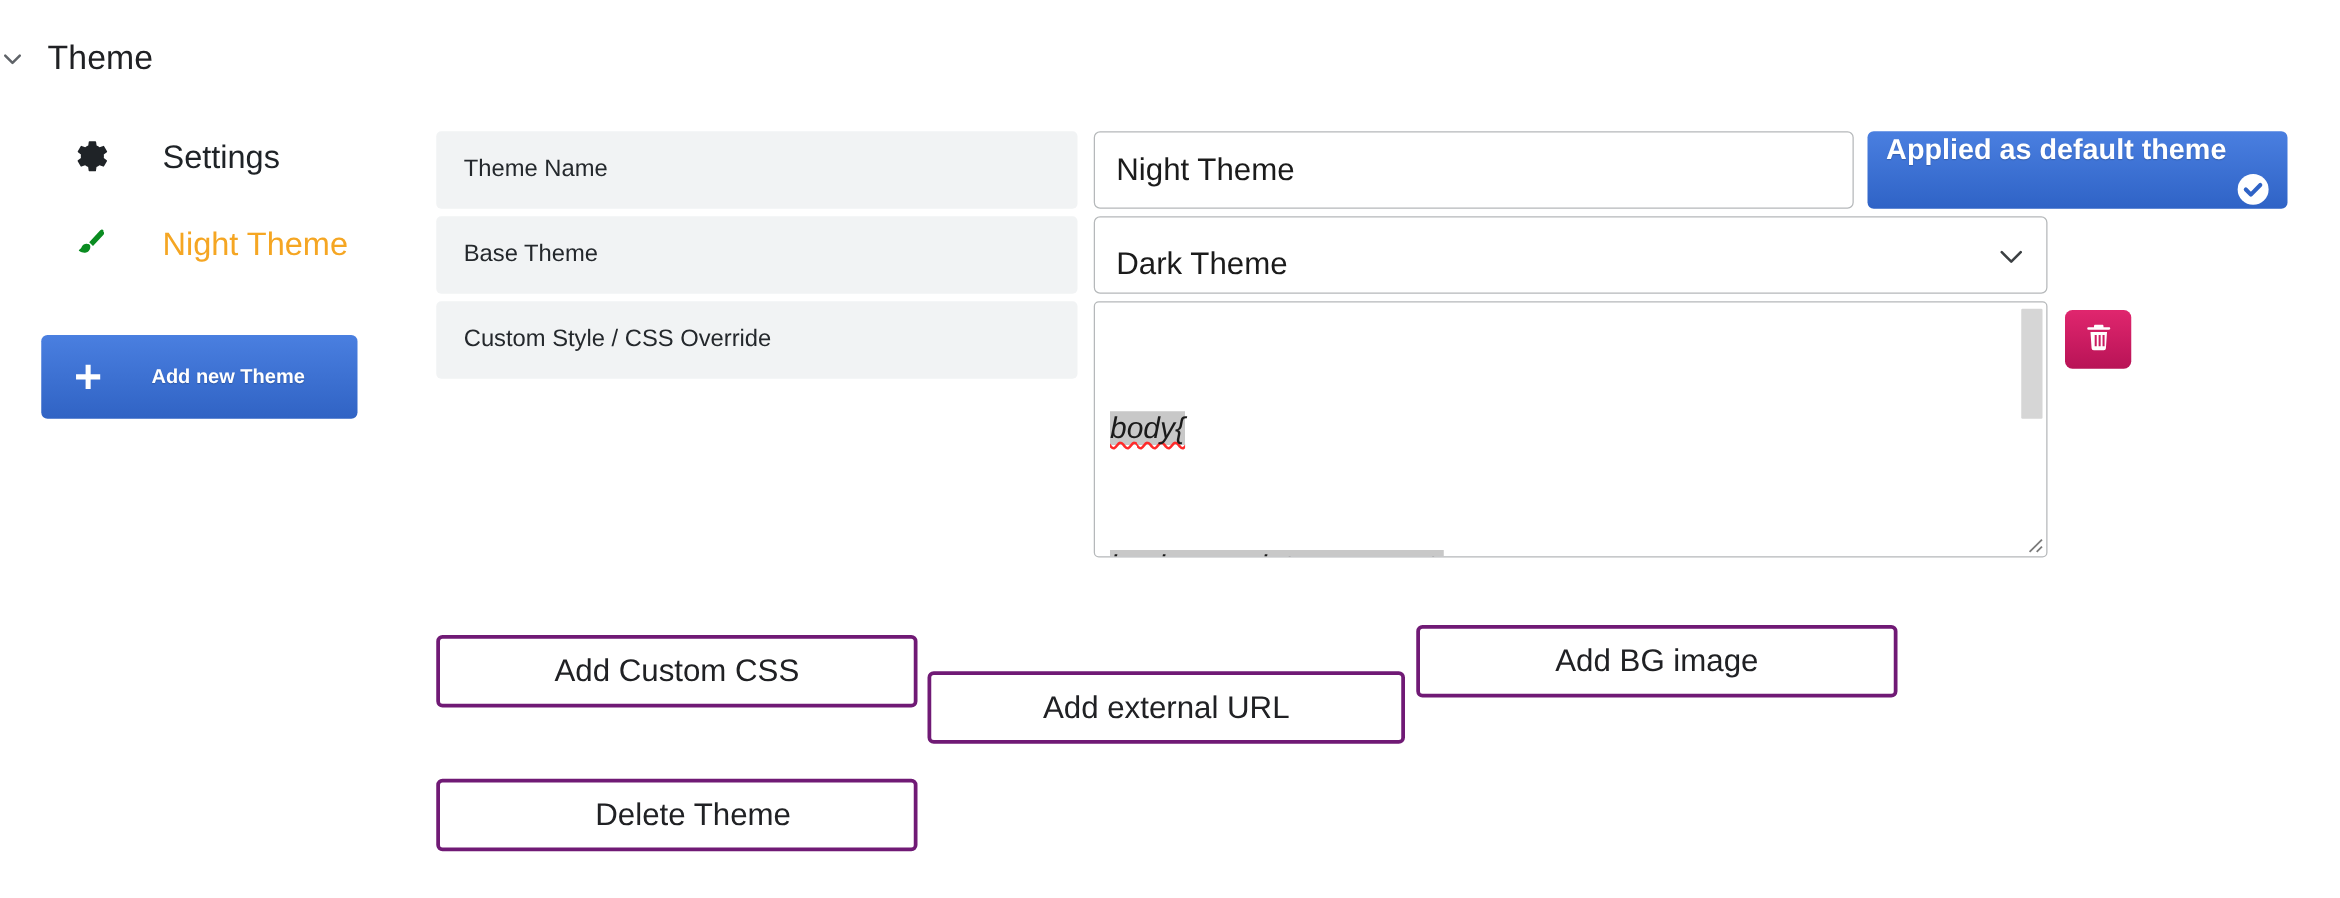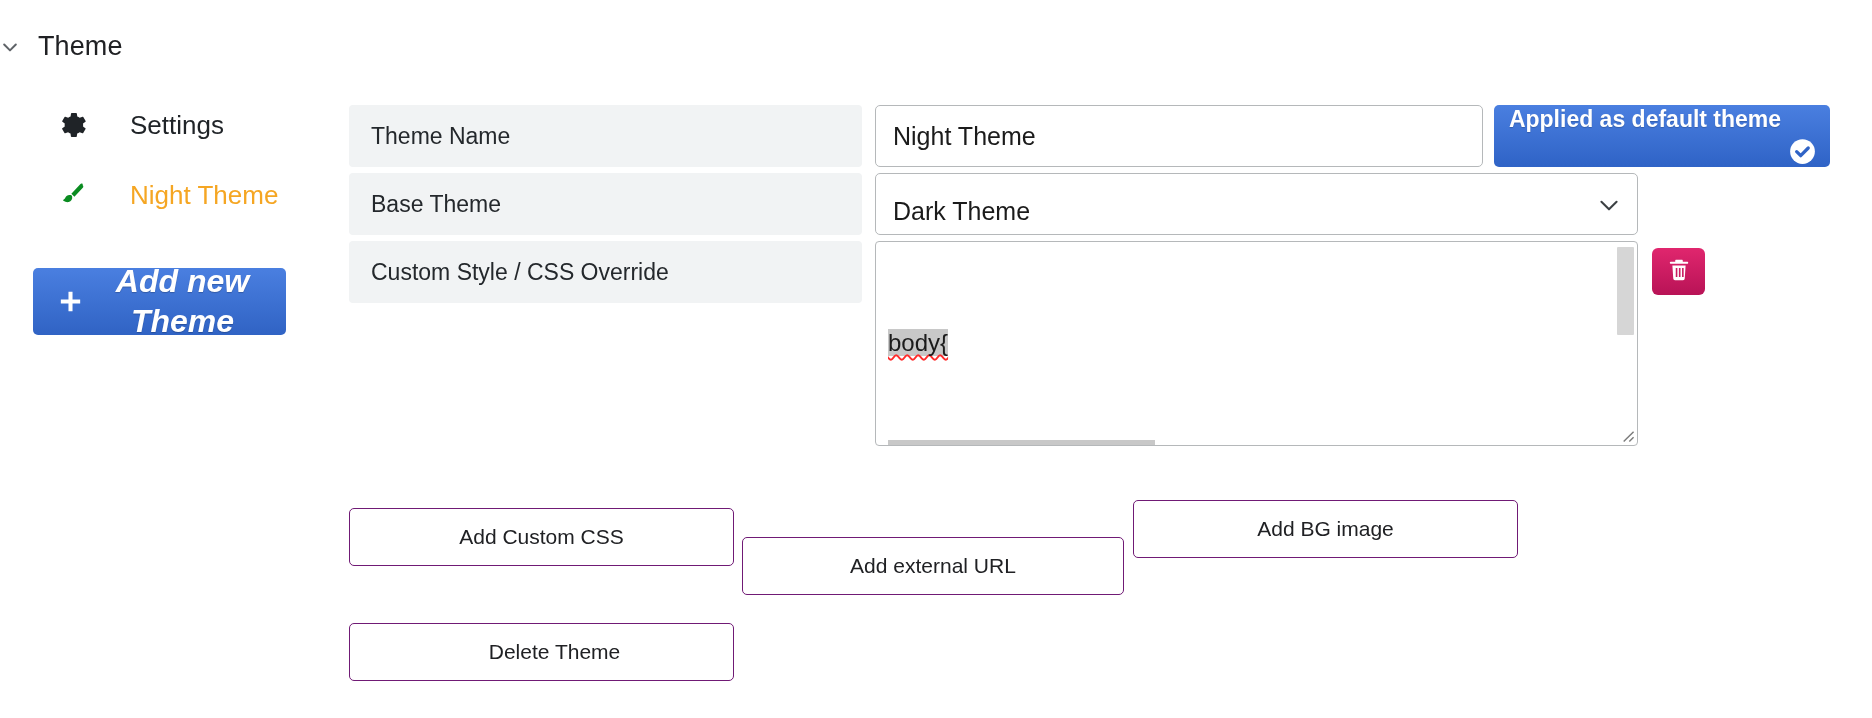--- a/index.html
+++ b/index.html
@@ -41,34 +41,33 @@
     position: absolute; left: 33px; top: 268px;
     width: 253px; height: 67px;
     background: linear-gradient(180deg, #4a7fe0 0%, #3063c4 100%);
     border: none; border-radius: 5px;
     color: #fff; cursor: pointer;
     display: flex; align-items: center; padding: 0 14px;
   }
   .add-btn .plus-wrap { flex: 0 0 46px; display: flex; align-items: center; justify-content: center; }
   .add-btn .add-lbl {
     flex: 1; text-align: center;
-    font-size: 32px; font-weight: bold; line-height: 1.22;
+    font-size: 16px; font-weight: bold; line-height: 1.22;
     text-shadow: 0 1px 1px rgba(0,0,0,.22);
-    font-style: italic;
   }
 
   
   .form { position: absolute; left: 349px; top: 105px; }
   .row { display: flex; align-items: flex-start; margin-bottom: 6px; }
   .row-label {
     width: 513px; height: 62px;
     background: #f1f3f4; border-radius: 4px;
     display: flex; align-items: center;
     padding-left: 22px;
-    font-size: 23px; color: #24282c; font-weight: 400;
+    font-size: 19px; color: #24282c; font-weight: 400;
   }
   .row-field { margin-left: 13px; }
 
   .txt-input {
     width: 608px; height: 62px;
     border: 1px solid #b5b8ba; border-radius: 5px;
     background: #fff; font-size: 25px; color: #1b1b1b;
     padding: 0 17px; font-family: "Liberation Sans", sans-serif;
     outline: none;
   }
@@ -103,21 +102,21 @@
     position: absolute; inset: 0;
     border: 1px solid #b5b8ba; border-radius: 4px;
     background: #fff; overflow: hidden;
     cursor: text;
   }
   .ta-inner {
     position: absolute; left: 12px; top: 8px; right: 20px;
     font-size: 24px; line-height: 37px; color: #1b1b1b;
     white-space: pre; font-family: "Liberation Sans", sans-serif;
   }
-  .ta-line { display: block; height: 37px; }
+  .ta-line { display: block; height: 37px; font-style: italic; }
   .ta-line > span.hl {
     background: #c8c8c8;
     text-decoration: underline wavy #ff2b2b 1.6px;
     text-underline-offset: 3px;
     text-decoration-skip-ink: none;
   }
   .ta-scroll {
     position: absolute; right: 3px; top: 4px;
     width: 17px; height: 190px; background: #fff;
   }
@@ -131,23 +130,23 @@
     position: absolute; left: 1652px; top: 248px;
     width: 53px; height: 47px;
     background: linear-gradient(180deg, #e0266e 0%, #b81356 100%);
     border: none; border-radius: 6px; cursor: pointer;
     display: flex; align-items: center; justify-content: center;
   }
 
   
   .btn-plain {
     position: absolute;
-    border: 1px solid #701a75; border-radius: 5px;
+    border: 3px solid #701a75; border-radius: 5px;
     background: #fff; color: #202124;
-    font-size: 21px; font-family: "Liberation Sans", sans-serif;
+    font-size: 25px; font-family: "Liberation Sans", sans-serif;
     cursor: pointer; height: 58px;
     display: flex; align-items: center; justify-content: center;
   }
   #btn-add-css  { left: 349px;  top: 508px; width: 385px; }
   #btn-add-url  { left: 742px;  top: 508px; width: 382px; margin-top: 29px; }
   #btn-add-bg   { left: 1133px; top: 500px; width: 385px; }
   #btn-del-theme{ left: 349px;  top: 623px; width: 385px; padding-left: 32px; }
 </style>
 </head>
 <body>

